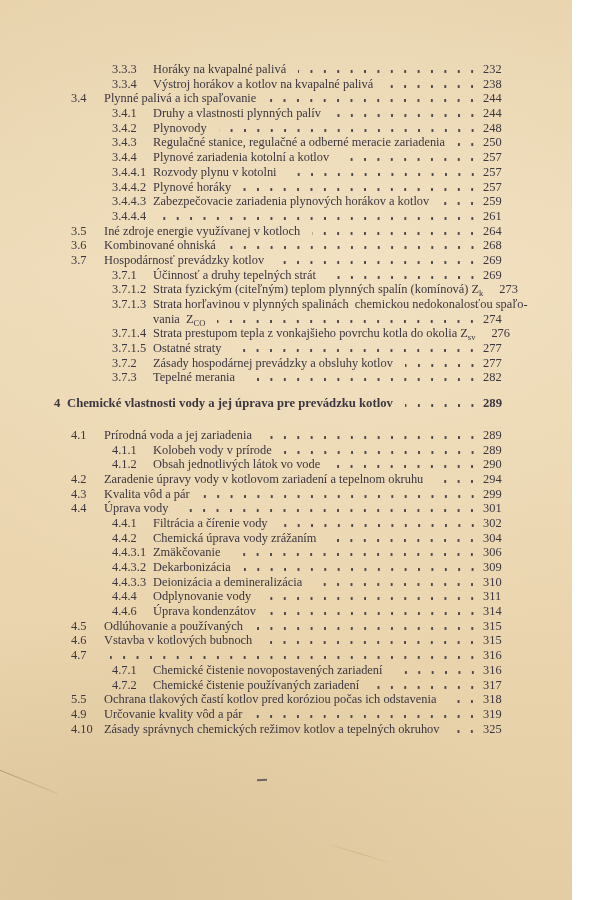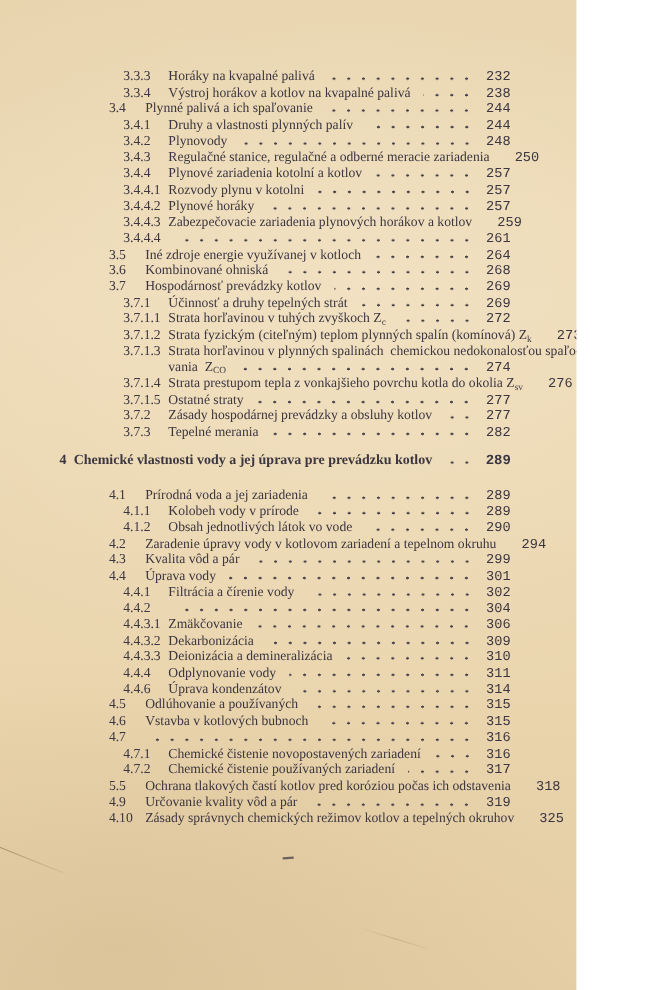--- a/index.html
+++ b/index.html
@@ -1,51 +1,51 @@
 <!DOCTYPE html>
 <html><head>
 <meta charset="utf-8">
 <style>
   html,body { margin:0; padding:0; }
   body {
     width:600px; height:900px;
     font-family:"Liberation Serif","DejaVu Serif",serif;
   }
   .page {
-    position:relative; width:524px; height:900px; overflow:hidden;
+    position:relative; width:572px; height:900px; overflow:hidden;
     background:
       radial-gradient(ellipse 820px 620px at 62% 28%, rgba(255,247,226,0.30), rgba(255,247,226,0) 65%),
       radial-gradient(ellipse 700px 400px at 20% 95%, rgba(140,105,55,0.10), rgba(140,105,55,0) 60%),
       linear-gradient(180deg, #e7d2ab 0%, #ecd8b4 30%, #ead5ae 68%, #e4cda4 100%);
     color:#3b3640;
   }
   .toc {
     position:absolute; top:62px; left:0; right:0;
     padding:0 53px 0 63px;
     font-size:12.4px;
   }
   .row {
     display:flex; align-items:baseline;
     height:14.7px; line-height:14.7px;
     white-space:nowrap;
   }
   .num { flex:0 0 auto; }
   .l2 .num { margin-left:0;    min-width:22px; }
-  .l3 .num { margin-left:36px; min-width:33px; }
+  .l3 .num { margin-left:8px; min-width:33px; }
   .l4 .num { margin-left:49px; min-width:41px; }
   .lc .num { margin-left:90px; min-width:0; }
   .title { flex:0 0 auto; padding-right:6px; }
   sub { font-size:8.5px; vertical-align:-2.5px; }
   .leader {
     flex:1 1 auto; height:3px; margin-left:6px; margin-right:4px;
     background-image:radial-gradient(circle 1.15px at center, #47414b 96%, rgba(0,0,0,0));
     background-size:13.4px 3px; background-repeat:repeat-x;
     background-position:right center;
   }
-  .pagenum { flex:0 0 36px; text-align:center;font-family:Liberation Mono, monospace; }
+  .pagenum { flex:0 0 36px; text-align:left; }
   .heading { font-weight:bold; font-size:12.7px; margin-top:11px; margin-bottom:17px; }
   .heading .num { margin-left:-9px; min-width:13px; }
   .crease { position:absolute; transform-origin:left center; }
   .crease-bl {
     left:-2px; top:769px; width:64px; height:1px;
     background:linear-gradient(90deg, rgba(150,118,72,0.65), rgba(150,118,72,0.15));
     transform:rotate(22deg);
   }
   .crease-br {
     left:330px; top:844px; width:62px; height:1px;
@@ -147,26 +147,20 @@
           <span class="leader"></span>
           <span class="pagenum">269</span>
         </div>
         <div class="row l4">
           <span class="num">3.7.1</span>
           <span class="title">Účinnosť a druhy tepelných strát</span>
           <span class="leader"></span>
           <span class="pagenum">269</span>
         </div>
         <div class="row l4">
-          <span class="num">3.7.1.1</span>
-          <span class="title">Strata horľavinou v tuhých zvyškoch Z<sub>c</sub></span>
-          <span class="leader"></span>
-          <span class="pagenum">272</span>
-        </div>
-        <div class="row l4">
           <span class="num">3.7.1.2</span>
           <span class="title">Strata fyzickým (citeľným) teplom plynných spalín (komínová) Z<sub>k</sub></span>
           <span class="leader"></span>
           <span class="pagenum">273</span>
         </div>
         <div class="row l4">
           <span class="num">3.7.1.3</span>
           <span class="title">Strata horľavinou v plynných spalinách &nbsp;chemickou nedokonalosťou spaľo-</span>
         </div>
         <div class="row lc">
@@ -246,20 +240,21 @@
           <span class="pagenum">301</span>
         </div>
         <div class="row l4">
           <span class="num">4.4.1</span>
           <span class="title">Filtrácia a čírenie vody</span>
           <span class="leader"></span>
           <span class="pagenum">302</span>
         </div>
         <div class="row l4">
           <span class="num">4.4.2</span>
+          <span class="title">Chemická úprava vody zrážaním</span>
           <span class="leader"></span>
           <span class="pagenum">304</span>
         </div>
         <div class="row l4">
           <span class="num">4.4.3.1</span>
           <span class="title">Zmäkčovanie</span>
           <span class="leader"></span>
           <span class="pagenum">306</span>
         </div>
         <div class="row l4">

